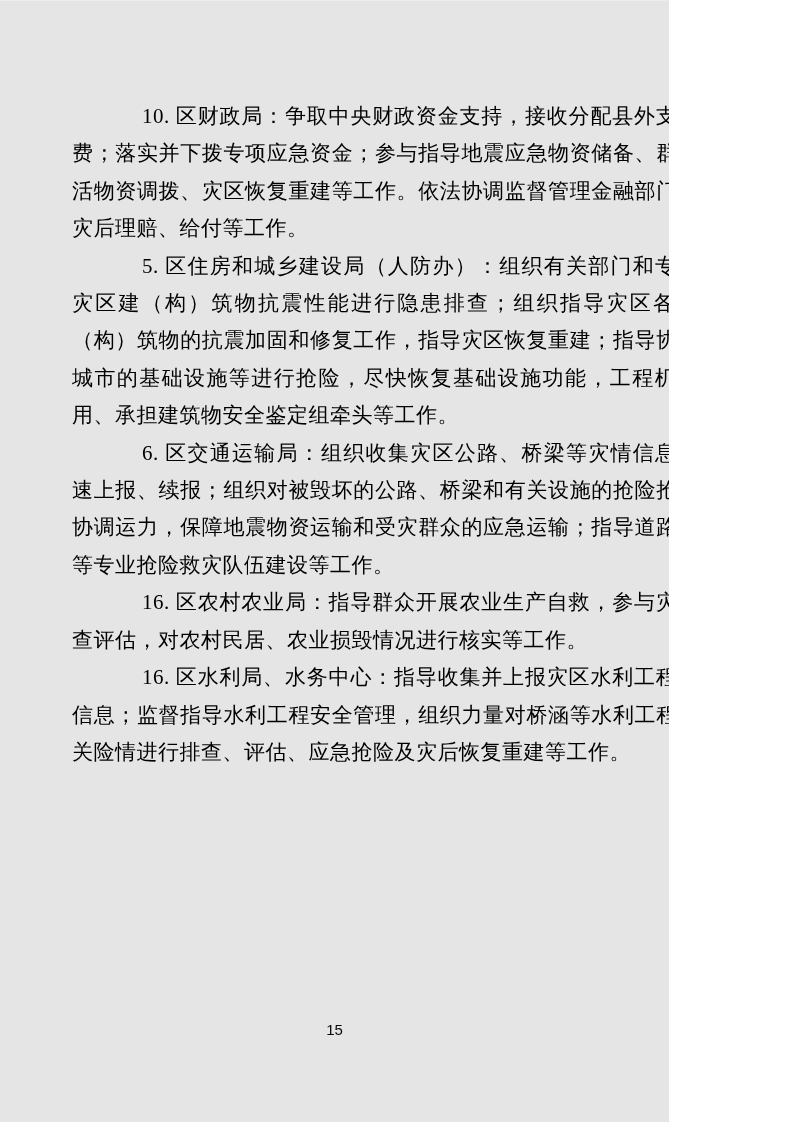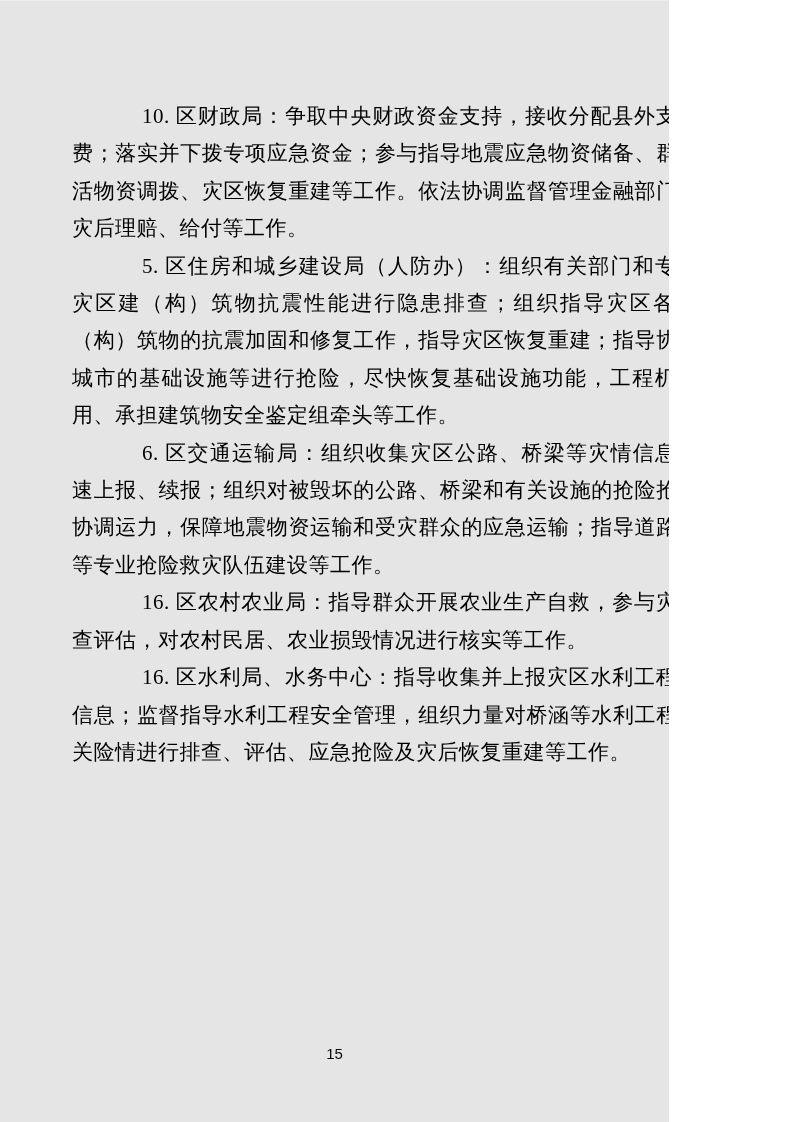--- a/index.html
+++ b/index.html
@@ -27,21 +27,21 @@
     text-align: justify;
     letter-spacing: 0.5px;
   }
   .para {
     margin: 0;
     padding: 0;
     text-indent: 70px;
   }
   .page-number {
     position: absolute;
-    top: 1044px;
+    top: 1020px;
     left: 0;
     width: 100%;
     text-align: center;
     font-family: "Liberation Sans", "DejaVu Sans", sans-serif;
     font-size: 15px;
     color: #0a0a0a;
   }
 </style>
 </head>
 <body>

